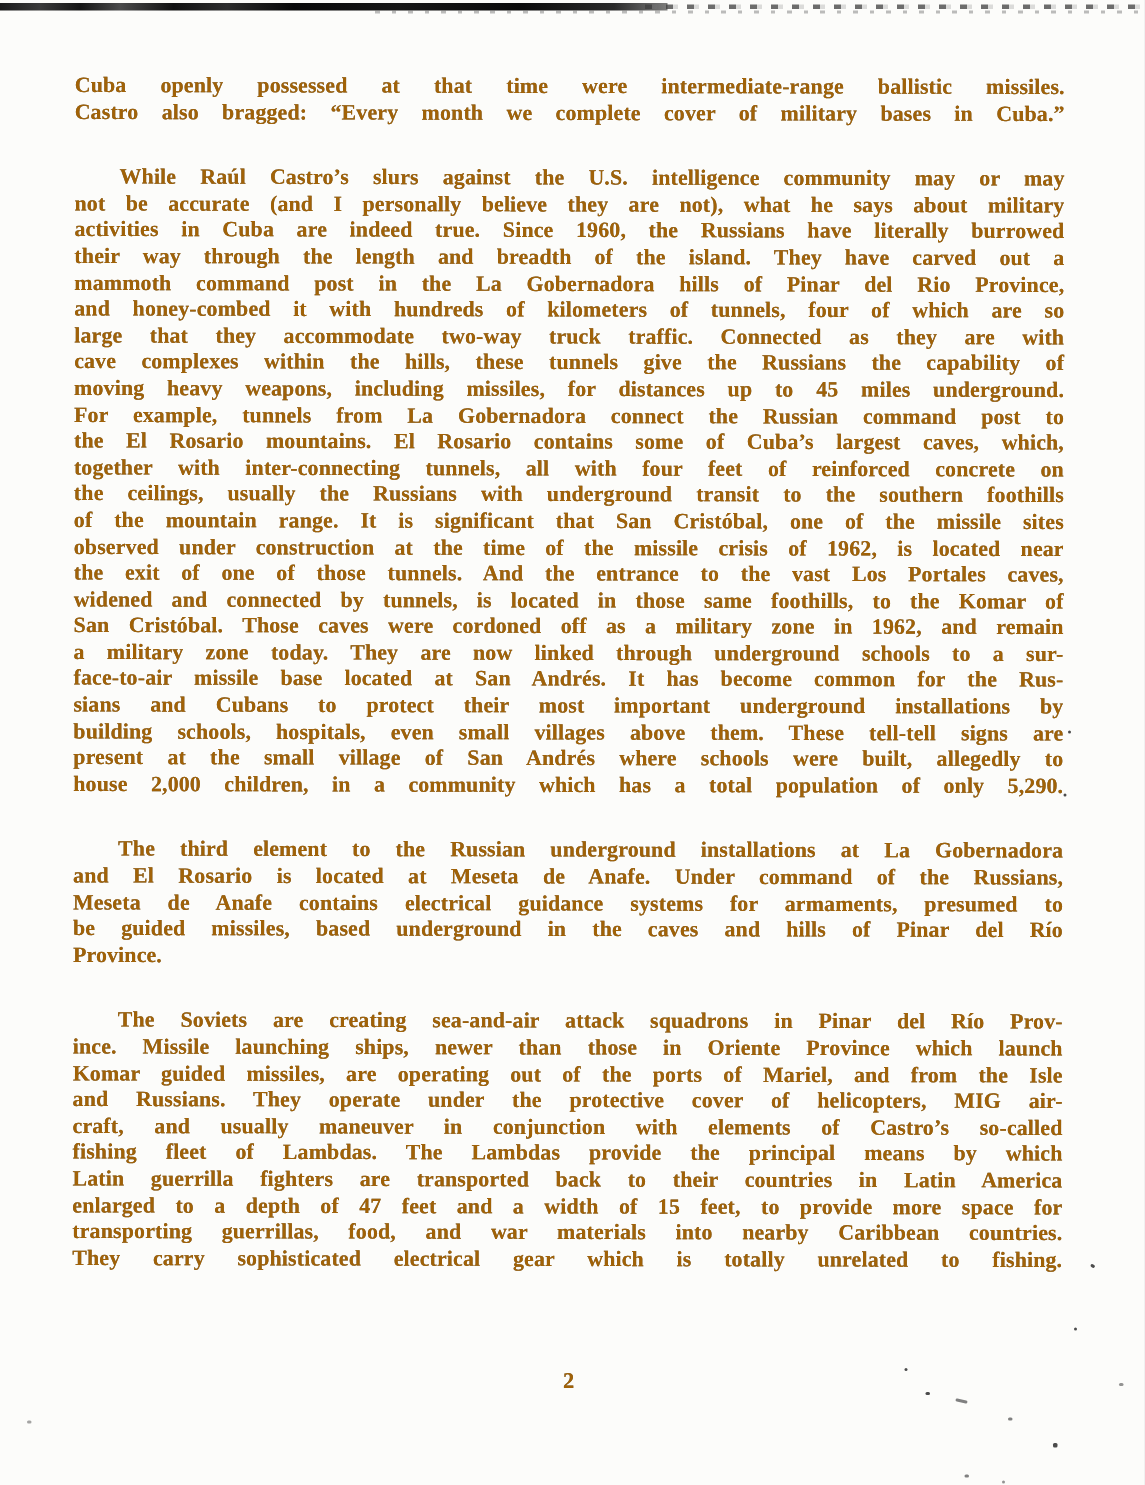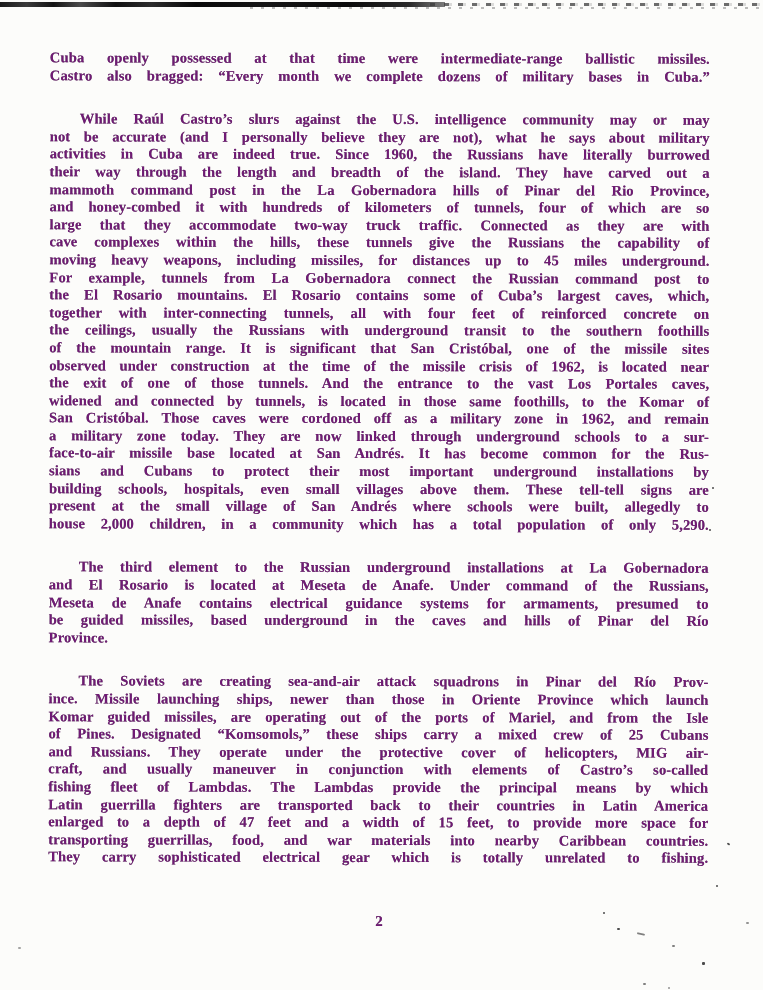--- a/index.html
+++ b/index.html
@@ -8,21 +8,21 @@
     background: #e8e8e8;
   }
   .page {
     position: relative;
     width: 763px;
     height: 990px;
     background: #fcfcfa;
     overflow: hidden;
     font-family: "Liberation Serif", "DejaVu Serif", serif;
     font-weight: bold;
-    color: #701a75;
+    color: #a16207;
   }
   
   .scan-top-solid {
     position: absolute;
     left: 0; top: 2px;
     width: 445px; height: 5px;
     background: linear-gradient(90deg,
       #1a1a1a 0%, #3a3a3a 6%, #141414 12%, #4a4a4a 18%,
       #101010 26%, #2c2c2c 34%, #080808 44%, #161616 60%,
       #0a0a0a 78%, #2a2a2a 92%, rgba(20,20,20,.55) 100%);
@@ -82,21 +82,21 @@
 
 <div class="page">
 
   <div class="scan-top-solid"></div>
   <div class="scan-top-dashes"></div>
   <div class="scan-top-dashes2"></div>
 
   <div class="text-block">
       <div class="paragraph">
         <div class="line">Cuba openly possessed at that time were intermediate-range ballistic missiles.</div>
-        <div class="line">Castro also bragged: “Every month we complete dozens of military bases in Cuba.”</div>
+        <div class="line">Castro also bragged: “Every month we complete cover of military bases in Cuba.”</div>
       </div>
       <div class="paragraph">
         <div class="line indent">While Raúl Castro’s slurs against the U.S. intelligence community may or may</div>
         <div class="line">not be accurate (and I personally believe they are not), what he says about military</div>
         <div class="line">activities in Cuba are indeed true. Since 1960, the Russians have literally burrowed</div>
         <div class="line">their way through the length and breadth of the island. They have carved out a</div>
         <div class="line">mammoth command post in the La Gobernadora hills of Pinar del Rio Province,</div>
         <div class="line">and honey-combed it with hundreds of kilometers of tunnels, four of which are so</div>
         <div class="line">large that they accommodate two-way truck traffic. Connected as they are with</div>
         <div class="line">cave complexes within the hills, these tunnels give the Russians the capability of</div>
@@ -121,21 +121,20 @@
         <div class="line indent">The third element to the Russian underground installations at La Gobernadora</div>
         <div class="line">and El Rosario is located at Meseta de Anafe. Under command of the Russians,</div>
         <div class="line">Meseta de Anafe contains electrical guidance systems for armaments, presumed to</div>
         <div class="line">be guided missiles, based underground in the caves and hills of Pinar del Río</div>
         <div class="line short-last">Province.</div>
       </div>
       <div class="paragraph">
         <div class="line indent">The Soviets are creating sea-and-air attack squadrons in Pinar del Río Prov-</div>
         <div class="line">ince. Missile launching ships, newer than those in Oriente Province which launch</div>
         <div class="line">Komar guided missiles, are operating out of the ports of Mariel, and from the Isle</div>
-        <div class="line">of Pines. Designated “Komsomols,” these ships carry a mixed crew of 25 Cubans</div>
         <div class="line">and Russians. They operate under the protective cover of helicopters, MIG air-</div>
         <div class="line">craft, and usually maneuver in conjunction with elements of Castro’s so-called</div>
         <div class="line">fishing fleet of Lambdas. The Lambdas provide the principal means by which</div>
         <div class="line">Latin guerrilla fighters are transported back to their countries in Latin America</div>
         <div class="line">enlarged to a depth of 47 feet and a width of 15 feet, to provide more space for</div>
         <div class="line">transporting guerrillas, food, and war materials into nearby Caribbean countries.</div>
         <div class="line">They carry sophisticated electrical gear which is totally unrelated to fishing.</div>
       </div>
     </div>
 

